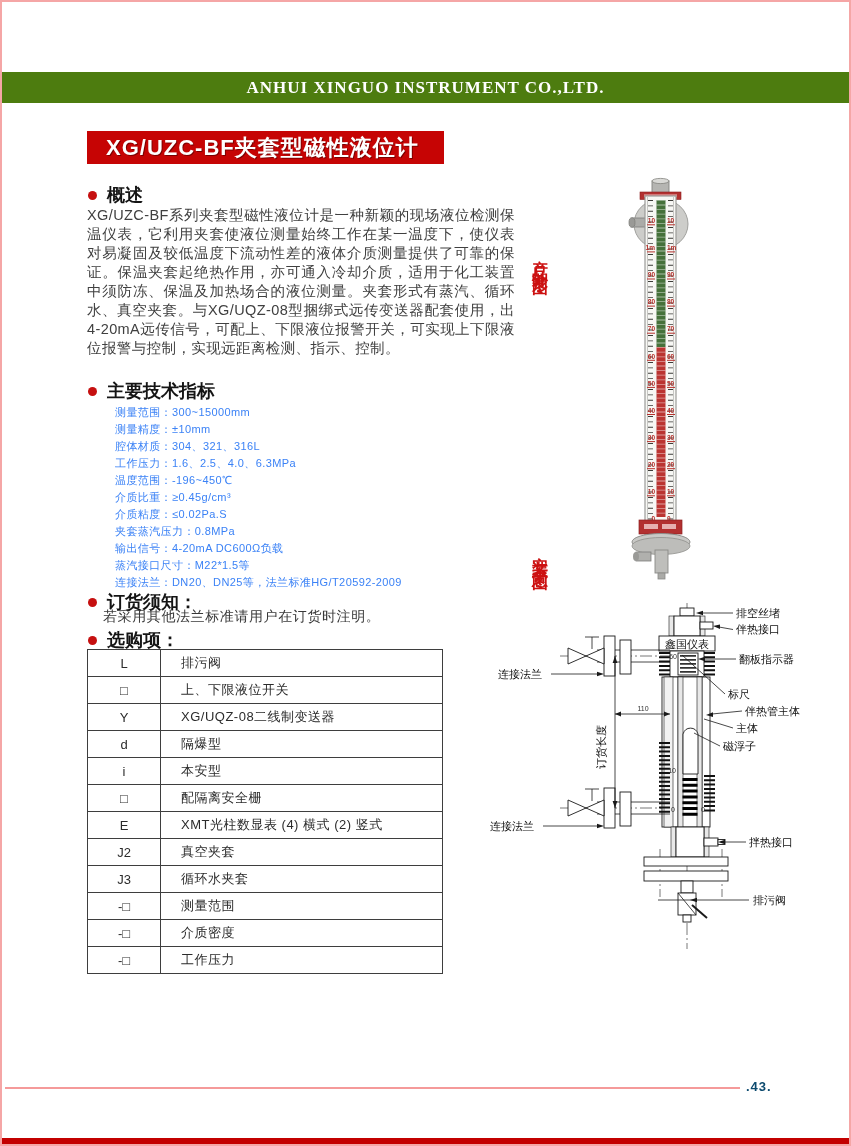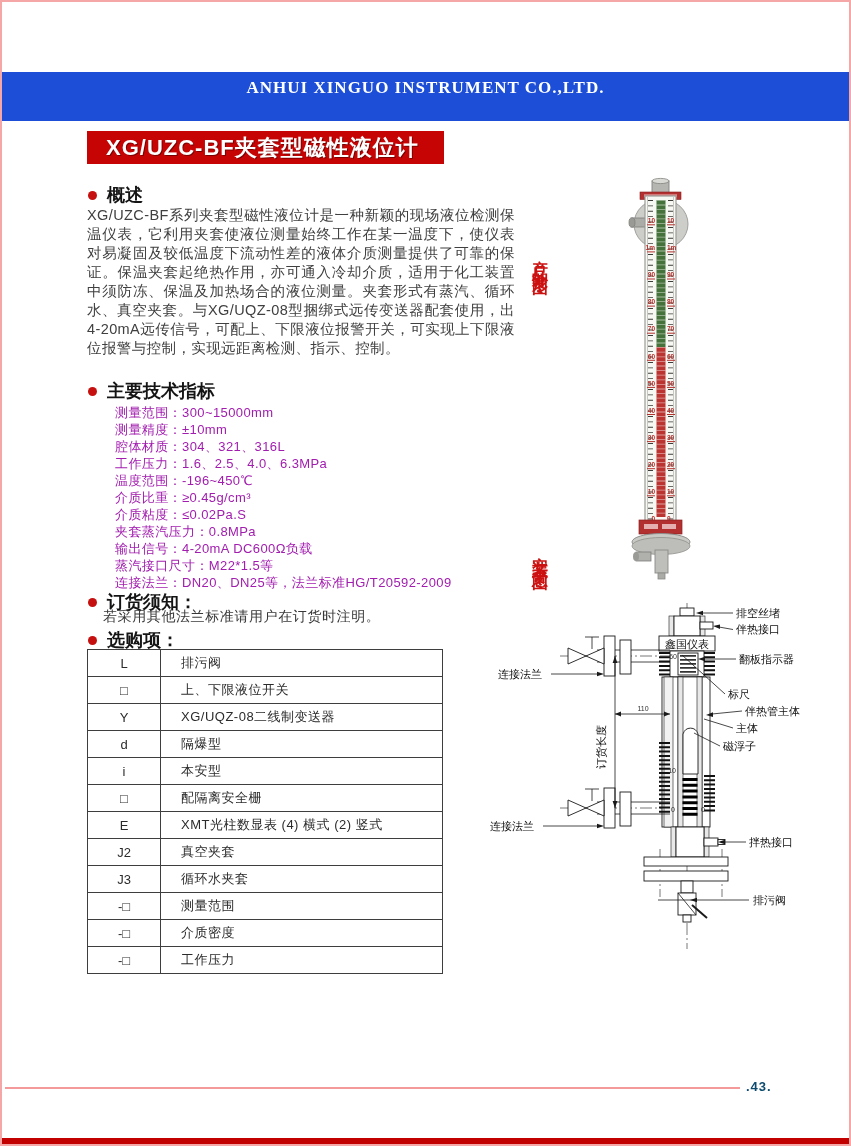--- a/index.html
+++ b/index.html
@@ -3,21 +3,21 @@
 <meta charset="utf-8">
 <style>
   html,body{margin:0;padding:0;background:#ffffff;}
   .page{
     position:relative;width:851px;height:1146px;background:#fff;overflow:hidden;
     box-sizing:border-box;border:2px solid #f5a6a6;
     font-family:"Liberation Sans",sans-serif;
   }
   
   .band{
-    position:absolute;left:0;right:0;top:70px;height:49px;background:#1d4ed8;
+    position:absolute;left:0;right:0;top:70px;height:31px;background:#4d7c0f;
     color:#fff;text-align:center;line-height:31px;
     font-family:"Liberation Serif",serif;font-weight:bold;font-size:17px;letter-spacing:1px;
   }
   
   .title-block{
     position:absolute;left:85px;top:129px;width:357px;height:33px;background:#c60404;
     color:#fff;font-weight:bold;font-size:22px;line-height:33px;padding-left:19px;
     box-sizing:border-box;letter-spacing:1px;text-shadow:1px 1px 0 #7a0000;
     font-family:"Liberation Sans",sans-serif;white-space:nowrap;
   }
@@ -27,21 +27,21 @@
   .sec-overview{left:86px;top:181px;}
   .sec-specs{left:86px;top:377px;}
   .sec-ordering{left:86px;top:588px;}
   .sec-options{left:86px;top:626px;}
   
   .overview-body{
     position:absolute;left:85px;top:204px;width:428px;
     font-size:14.5px;line-height:19px;color:#404040;text-align:justify;letter-spacing:0.4px;
   }
   
-  .spec-list{position:absolute;left:113px;top:402px;font-size:13px;color:#a21caf;letter-spacing:0.4px;}
+  .spec-list{position:absolute;left:113px;top:402px;font-size:11px;color:#3b82f6;letter-spacing:0.4px;}
   .spec-list div{height:17px;line-height:17px;white-space:nowrap;}
   .ordering-note{position:absolute;left:101px;top:606px;font-size:14px;color:#383838;letter-spacing:0.6px;white-space:nowrap;}
   
   table.opt{position:absolute;left:85px;top:647px;width:356px;border-collapse:collapse;table-layout:fixed;}
   table.opt td{border:1px solid #3e3e3e;height:27px;font-size:13px;color:#2b2b2b;box-sizing:border-box;}
   table.opt td.code{width:73px;text-align:center;}
   table.opt td.desc{padding-left:20px;letter-spacing:0.5px;}
   table.opt tr.head td{background:#f8caca;}
   table.opt tr.head td.code{text-align:left;padding-left:3px;letter-spacing:0;}
   

